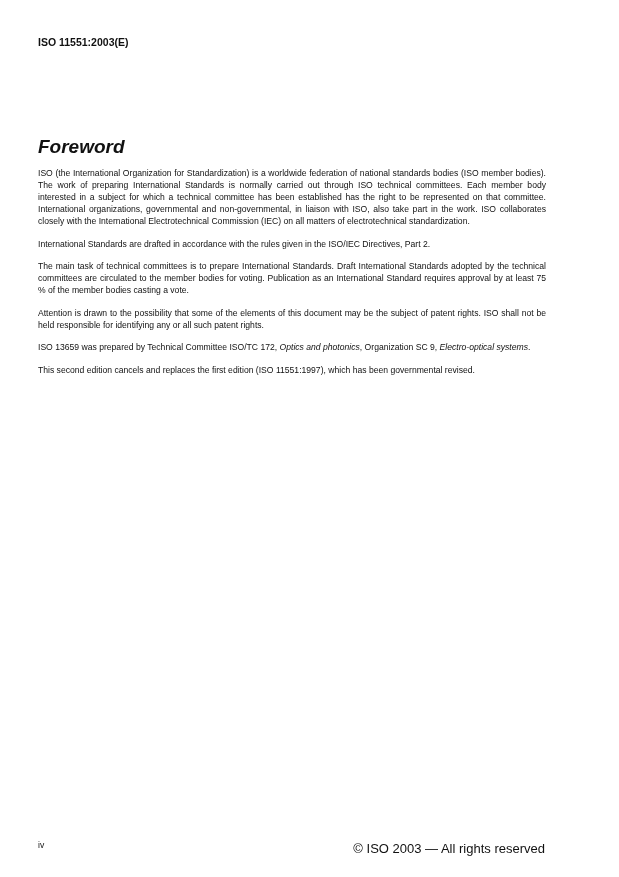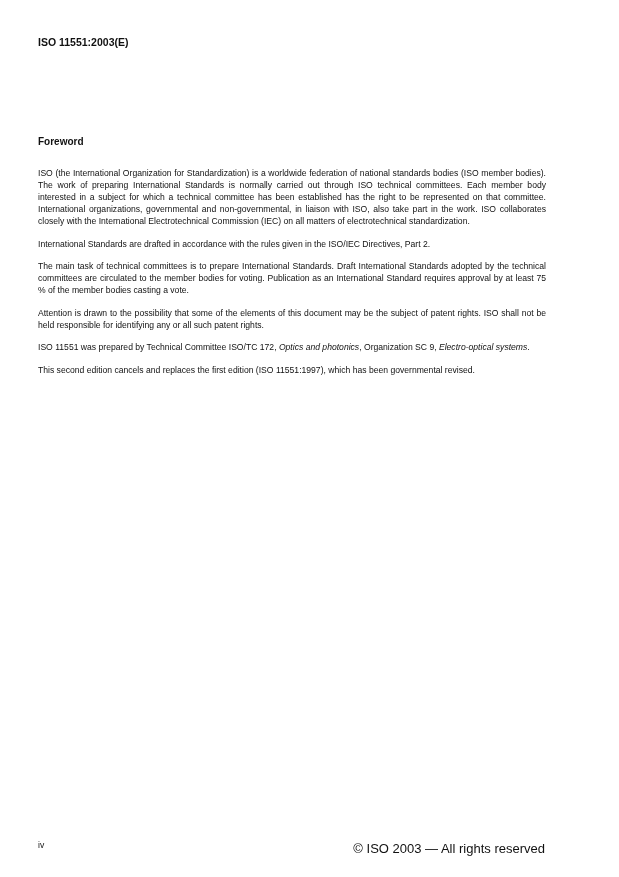--- a/index.html
+++ b/index.html
@@ -1,36 +1,36 @@
 <!DOCTYPE html>
 <html><head>
 <meta charset="utf-8">
 <style>
   html, body { margin: 0; padding: 0; background: #ffffff; }
   body { width: 619px; height: 877px; position: relative; overflow: hidden;
          font-family: "Liberation Sans", sans-serif; color: #111; }
   .header { position: absolute; left: 38px; top: 36px; font-size: 10.5px; font-weight: bold; }
-  .title { position: absolute; left: 38px; top: 136px; font-size: 10px; font-weight: bold; }
+  .title { position: absolute; left: 38px; top: 136px; font-size: 19px; font-weight: bold; font-style: italic; }
   .body { position: absolute; left: 38px; top: 167px; width: 508px; font-size: 8.6px; line-height: 12px; }
   .body p { margin: 0 0 10.6px 0; text-align: justify; }
   .body p.last-left { text-align-last: left; }
   .footer-left { position: absolute; left: 38px; top: 840px; font-size: 8.6px; }
   .footer-right { position: absolute; right: 74px; top: 841px; font-size: 13px; }
   em { }
 </style>
 </head>
 <body>
 
 <div class="header">ISO 11551:2003(E)</div>
 
 <div class="title">Foreword</div>
 
 <div class="body">
   <p class="last-left">ISO (the International Organization for Standardization) is a worldwide federation of national standards bodies (ISO member bodies). The work of preparing International Standards is normally carried out through ISO technical committees. Each member body interested in a subject for which a technical committee has been established has the right to be represented on that committee. International organizations, governmental and non-governmental, in liaison with ISO, also take part in the work. ISO collaborates closely with the International Electrotechnical Commission (IEC) on all matters of electrotechnical standardization.</p>
   <p class="last-left">International Standards are drafted in accordance with the rules given in the ISO/IEC Directives, Part 2.</p>
   <p class="last-left">The main task of technical committees is to prepare International Standards. Draft International Standards adopted by the technical committees are circulated to the member bodies for voting. Publication as an International Standard requires approval by at least 75 % of the member bodies casting a vote.</p>
   <p class="last-left">Attention is drawn to the possibility that some of the elements of this document may be the subject of patent rights. ISO shall not be held responsible for identifying any or all such patent rights.</p>
-  <p class="last-left"><span>ISO 11551 was prepared by Technical Committee ISO/TC 172, </span><em>Optics and photonics</em><span>, Organization SC 9, </span><em>Electro-optical systems</em><span>.</span></p>
+  <p class="last-left"><span>ISO 13659 was prepared by Technical Committee ISO/TC 172, </span><em>Optics and photonics</em><span>, Organization SC 9, </span><em>Electro-optical systems</em><span>.</span></p>
   <p class="last-left">This second edition cancels and replaces the first edition (ISO 11551:1997), which has been governmental revised.</p>
 </div>
 
 <div class="footer-left">iv</div>
 <div class="footer-right">© ISO 2003 — All rights reserved</div>
 
 </body></html>

